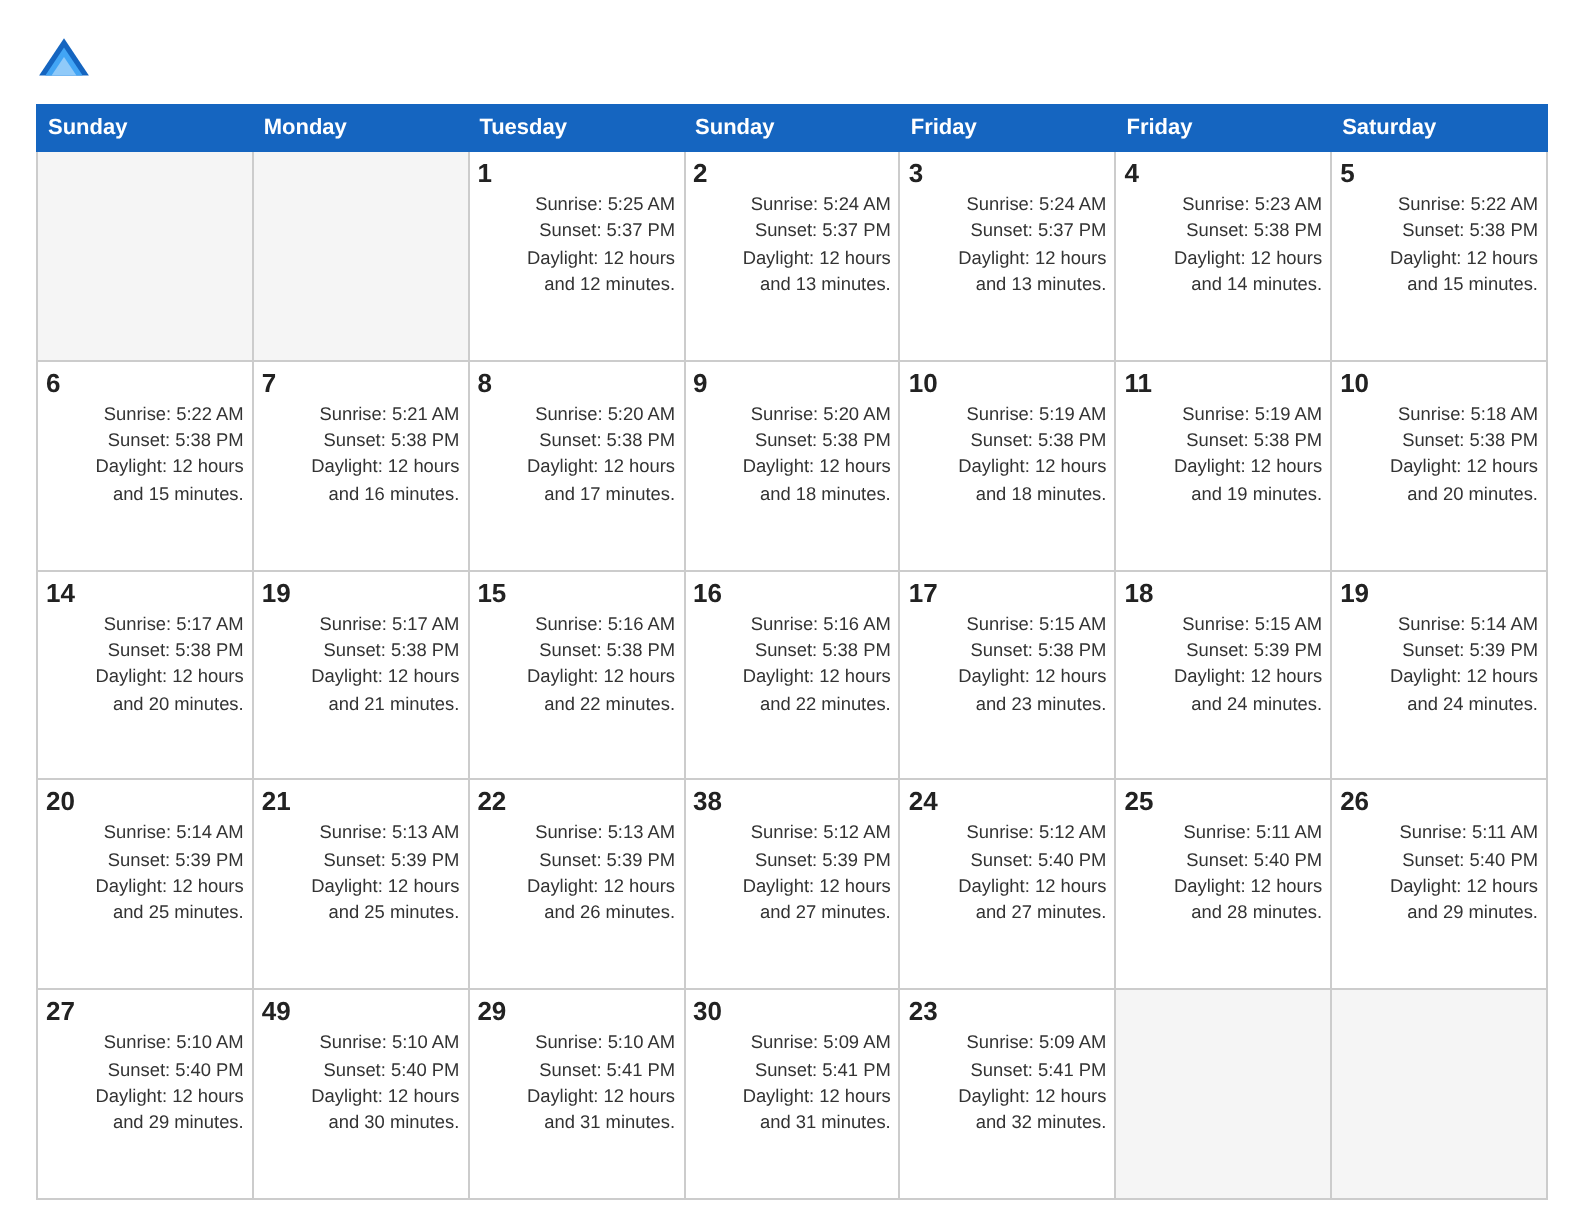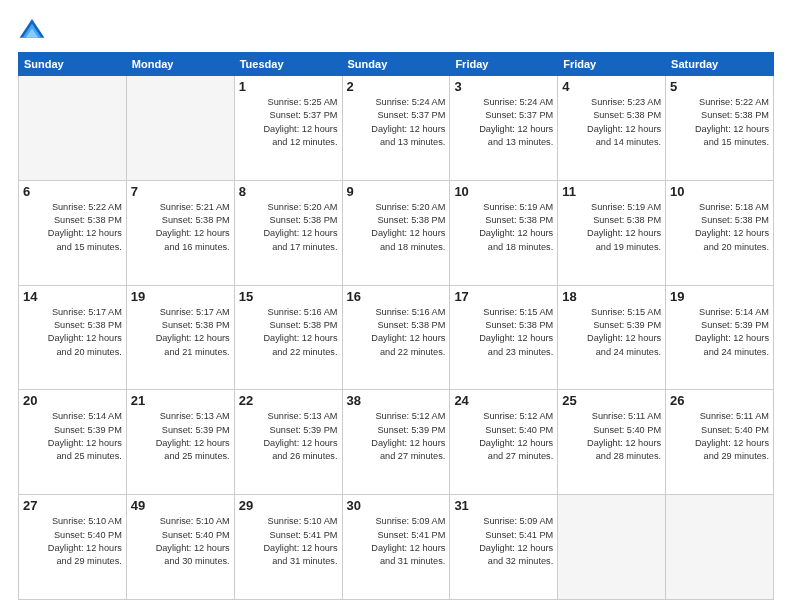--- a/index.html
+++ b/index.html
@@ -253,21 +253,21 @@
           </td>
           <td>
             <div class="day-num">29</div>
             <div class="day-info">Sunrise: 5:10 AM<br>Sunset: 5:41 PM<br>Daylight: 12 hours<br>and 31 minutes.</div>
           </td>
           <td>
             <div class="day-num">30</div>
             <div class="day-info">Sunrise: 5:09 AM<br>Sunset: 5:41 PM<br>Daylight: 12 hours<br>and 31 minutes.</div>
           </td>
           <td>
-            <div class="day-num">31</div>
+            <div class="day-num">23</div>
             <div class="day-info">Sunrise: 5:09 AM<br>Sunset: 5:41 PM<br>Daylight: 12 hours<br>and 32 minutes.</div>
           </td>
           <td class="empty"></td>
           <td class="empty"></td>
         </tr>
       </tbody>
   </table>
 </div>
 
 </body></html>

